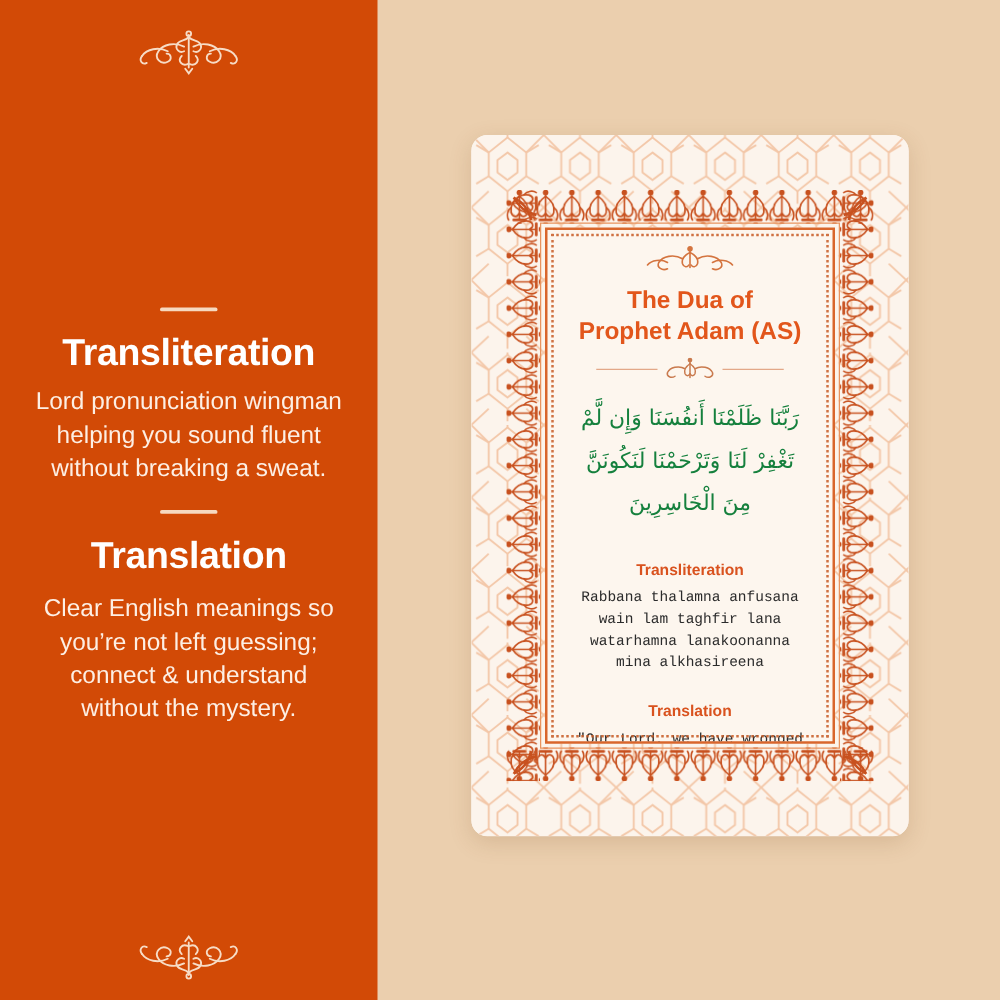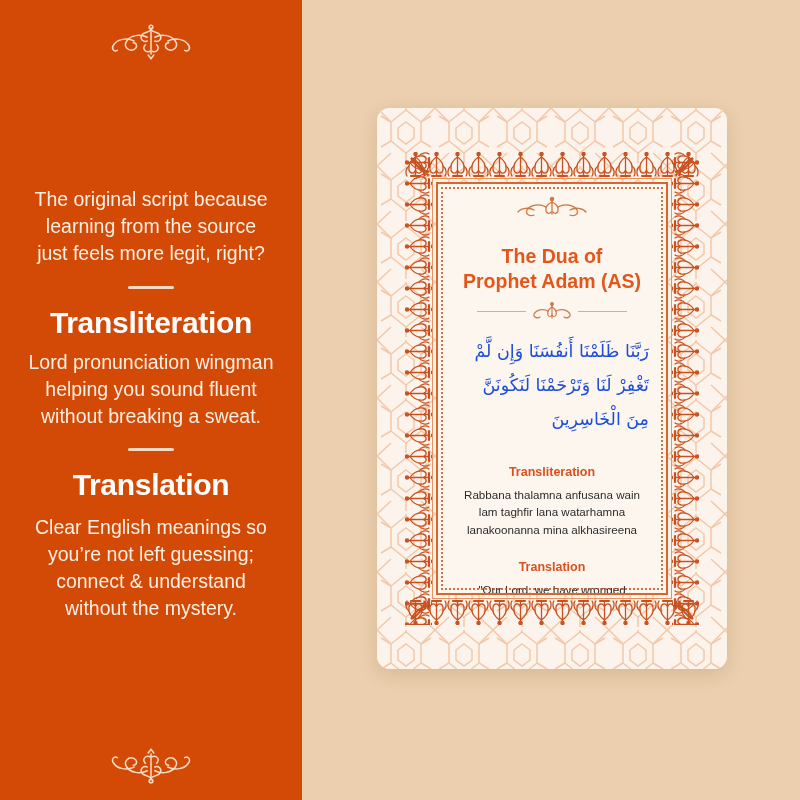--- a/index.html
+++ b/index.html
@@ -103,53 +103,55 @@
 
   .top-flourish{ width:84px; height:22px; margin-top:-4px; margin-bottom:6px; }
   .top-flourish svg{ width:100%; height:100%; display:block; }
 
   .card-title{
     color:#E2561B;
     font-size:19.5px;
     font-weight:bold;
     line-height:1.26;
     text-align:center;
-    margin-top:20px;
+    margin-top:4px;
   }
 
   .title-sep{
     display:flex; align-items:center; justify-content:center;
     width:150px; height:20px; margin:9px 0 12px;
   }
   .title-sep .ln{ flex:1; height:1px; background:#E3A888; }
   .title-sep svg{ width:52px; height:18px; flex:none; }
 
   .arabic{
     direction:rtl;
     font-family:"DejaVu Sans", sans-serif;
     font-size:17.5px;
     line-height:1.95;
-    color:#1d4ed8;
+    color:#15803d;
+    text-align:center;
     margin:2px 4px 6px;
     font-weight:500;
   }
 
   .sect{ text-align:center; width:100%; }
   .sect-label{
     color:#D9521E;
     font-size:12.5px;
     font-weight:bold;
     margin-top:22px;
     margin-bottom:7px;
   }
   .sect-body{
     color:#2B2B2B;
     font-size:11.6px;
     line-height:1.52;
     padding:0 4px;
+    font-family:Liberation Mono, monospace;
   }
 </style>
 </head>
 <body>
 
 <div class="left-panel">
 
   <div class="orn-top">
     <svg viewBox="0 0 120 44" fill="none" stroke="#F7DCC6" stroke-width="1.6" stroke-linecap="round">
       <path d="M60 8 L60 36"></path>
@@ -164,21 +166,20 @@
       <path d="M54 26 C50 30 54 35 59 33"></path>
       <path d="M66 26 C70 30 66 35 61 33"></path>
       <circle cx="60" cy="7" r="2"></circle>
       <path d="M57 37 L60 41 L63 37"></path>
     </svg>
   </div>
 
   <div class="blocks">
 
     <div class="blk">
-      <p>The original script because learning from the source just feels more legit, right?</p>
     </div>
 
     <div class="divider"></div>
 
     <div class="blk">
       <h2>Transliteration</h2>
       <p style="white-space: pre-line;">Lord pronunciation wingman
 helping you sound fluent without breaking a sweat.</p>
     </div>
 

